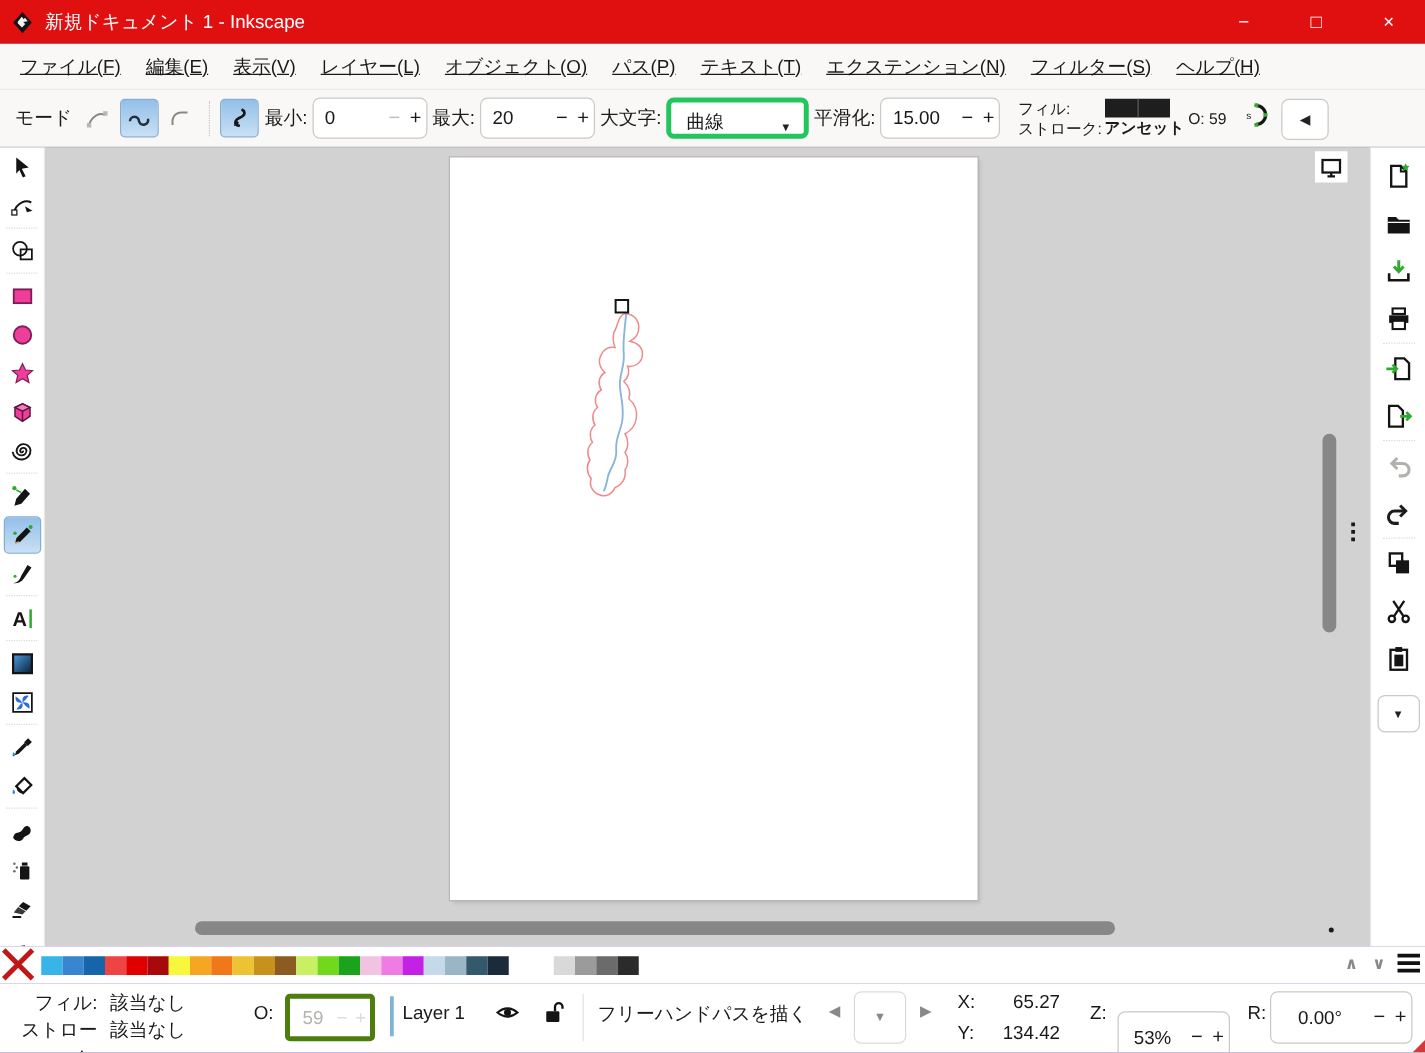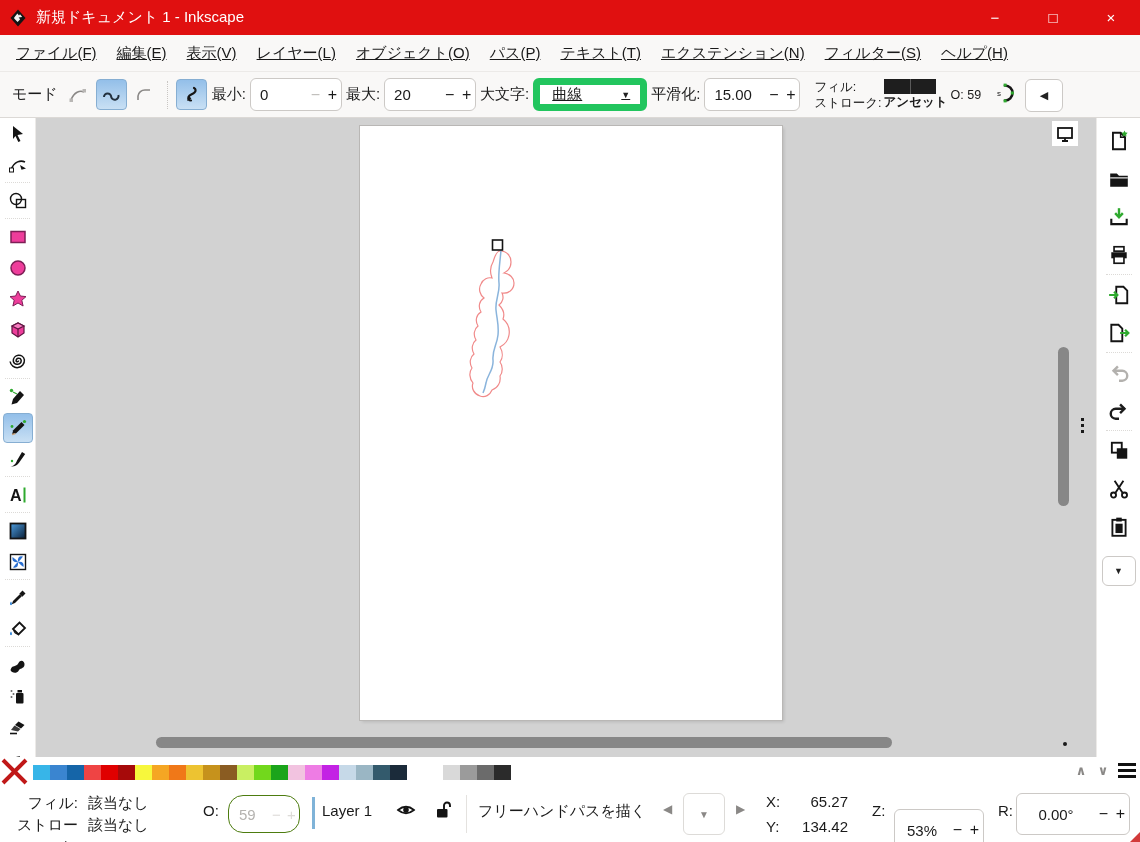--- a/index.html
+++ b/index.html
@@ -20,21 +20,21 @@
   
   .toolbar{position:absolute;left:0;top:72px;width:1140px;height:46px;background:#f9f8f7;border-bottom:1px solid #dcd9d6;display:flex;align-items:center;padding-left:8px;box-sizing:border-box;}
   .tb-label{font-size:15px;margin:0 4px;white-space:nowrap;}
   .tool-btn{width:31px;height:31px;border-radius:4px;display:flex;align-items:center;justify-content:center;margin:0 1px;}
   .tool-btn.sel{background:linear-gradient(var(--selected_blue_top),var(--selected_blue_bottom));border:1px solid #86aed2;box-sizing:border-box;}
   .tb-sepv{width:1px;height:28px;border-left:1px dotted #c9c6c3;margin:0 6px;}
   .spinbox{height:33px;background:#fff;border:1px solid #ccc9c6;border-radius:6px;display:flex;align-items:center;box-sizing:border-box;font-size:15px;}
   .spinbox .val{padding-left:9px;flex:1;}
   .spinbox .sb-minus,.spinbox .sb-plus{width:17px;text-align:center;font-size:16px;color:#1a1a1a;}
   .spinbox .dim{color:#c0beba;}
-  .dropdown{width:114px;height:33px;background:#fff;border:7px solid #22c55e;border-radius:6px;display:flex;align-items:center;box-sizing:border-box;font-size:15px;text-decoration:underline;}
+  .dropdown{width:114px;height:33px;background:#fff;border:4px solid #22c55e;border-radius:6px;display:flex;align-items:flex-end;box-sizing:border-box;font-size:15px;}
   .dropdown .val{padding-left:12px;flex:1;}
   .dropdown .arr{font-size:9px;color:#222;padding-right:10px;}
   .fillstroke{margin-left:14px;font-size:12.5px;line-height:16px;display:flex;align-items:center;}
   .fs-labels{text-align:left;}
   .fs-mid{margin-left:2px;}
   .fs-swatch{width:52px;height:15px;background:var(--fill_swatch);position:relative;}
   .fs-swatch::after{content:"";position:absolute;left:50%;top:0;width:1px;height:100%;background:#5a5a5a;}
   .fs-unset{font-weight:bold;}
   .fs-o{font-size:12.5px;margin-left:3px;align-self:center;}
 
@@ -70,21 +70,21 @@
   .pal-ctrl{position:absolute;top:3px;display:flex;align-items:center;}
   .pal-chev{color:#8a8886;font-size:13px;width:22px;text-align:center;font-weight:bold;}
   .pal-burger{width:18px;margin-left:4px;}
   .pal-burger i{display:block;height:3px;background:#111;margin:3px 0;}
 
   
   .statusbar{position:absolute;left:0;top:787px;width:1140px;height:55px;background:#fff;font-size:15px;}
   .sb-fs-labels{position:absolute;left:6px;top:5px;width:72px;text-align:right;line-height:22px;}
   .sb-fs-vals{position:absolute;left:88px;top:5px;line-height:22px;}
   .sb-o-label{position:absolute;left:203px;top:15px;}
-  .sb-o-box{position:absolute;left:228px;top:8px;width:72px;height:38px;border:1px solid #4d7c0f;border-radius:15px;box-sizing:border-box;display:flex;align-items:center;color:#b5b3b0;}
+  .sb-o-box{position:absolute;left:228px;top:8px;width:72px;height:38px;border:4px solid #4d7c0f;border-radius:4px;box-sizing:border-box;display:flex;align-items:center;color:#b5b3b0;}
   .sb-o-box .val{padding-left:10px;flex:1;}
   .sb-o-box .sb-minus,.sb-o-box .sb-plus{width:15px;text-align:center;color:#dddbd8;}
   .layer-ind{position:absolute;left:312px;top:10px;width:3px;height:32px;background:var(--layer_indicator_blue);}
   .layer-name{position:absolute;left:322px;top:15px;}
   .eye-btn{position:absolute;left:396px;top:13px;}
   .lock-btn{position:absolute;left:434px;top:13px;}
   .sb-sep{position:absolute;left:466px;top:8px;height:38px;border-left:1px solid #e4e2df;}
   .sb-msg{position:absolute;left:478px;top:15px;white-space:nowrap;}
   .nav-left{position:absolute;left:663px;top:15px;color:#8a8886;font-size:12px;}
   .nav-drop{position:absolute;left:683px;top:6px;width:42px;height:42px;border:1px solid #dddbd8;border-radius:6px;box-sizing:border-box;display:flex;align-items:center;justify-content:center;color:#8a8886;font-size:10px;background:#fff;}

